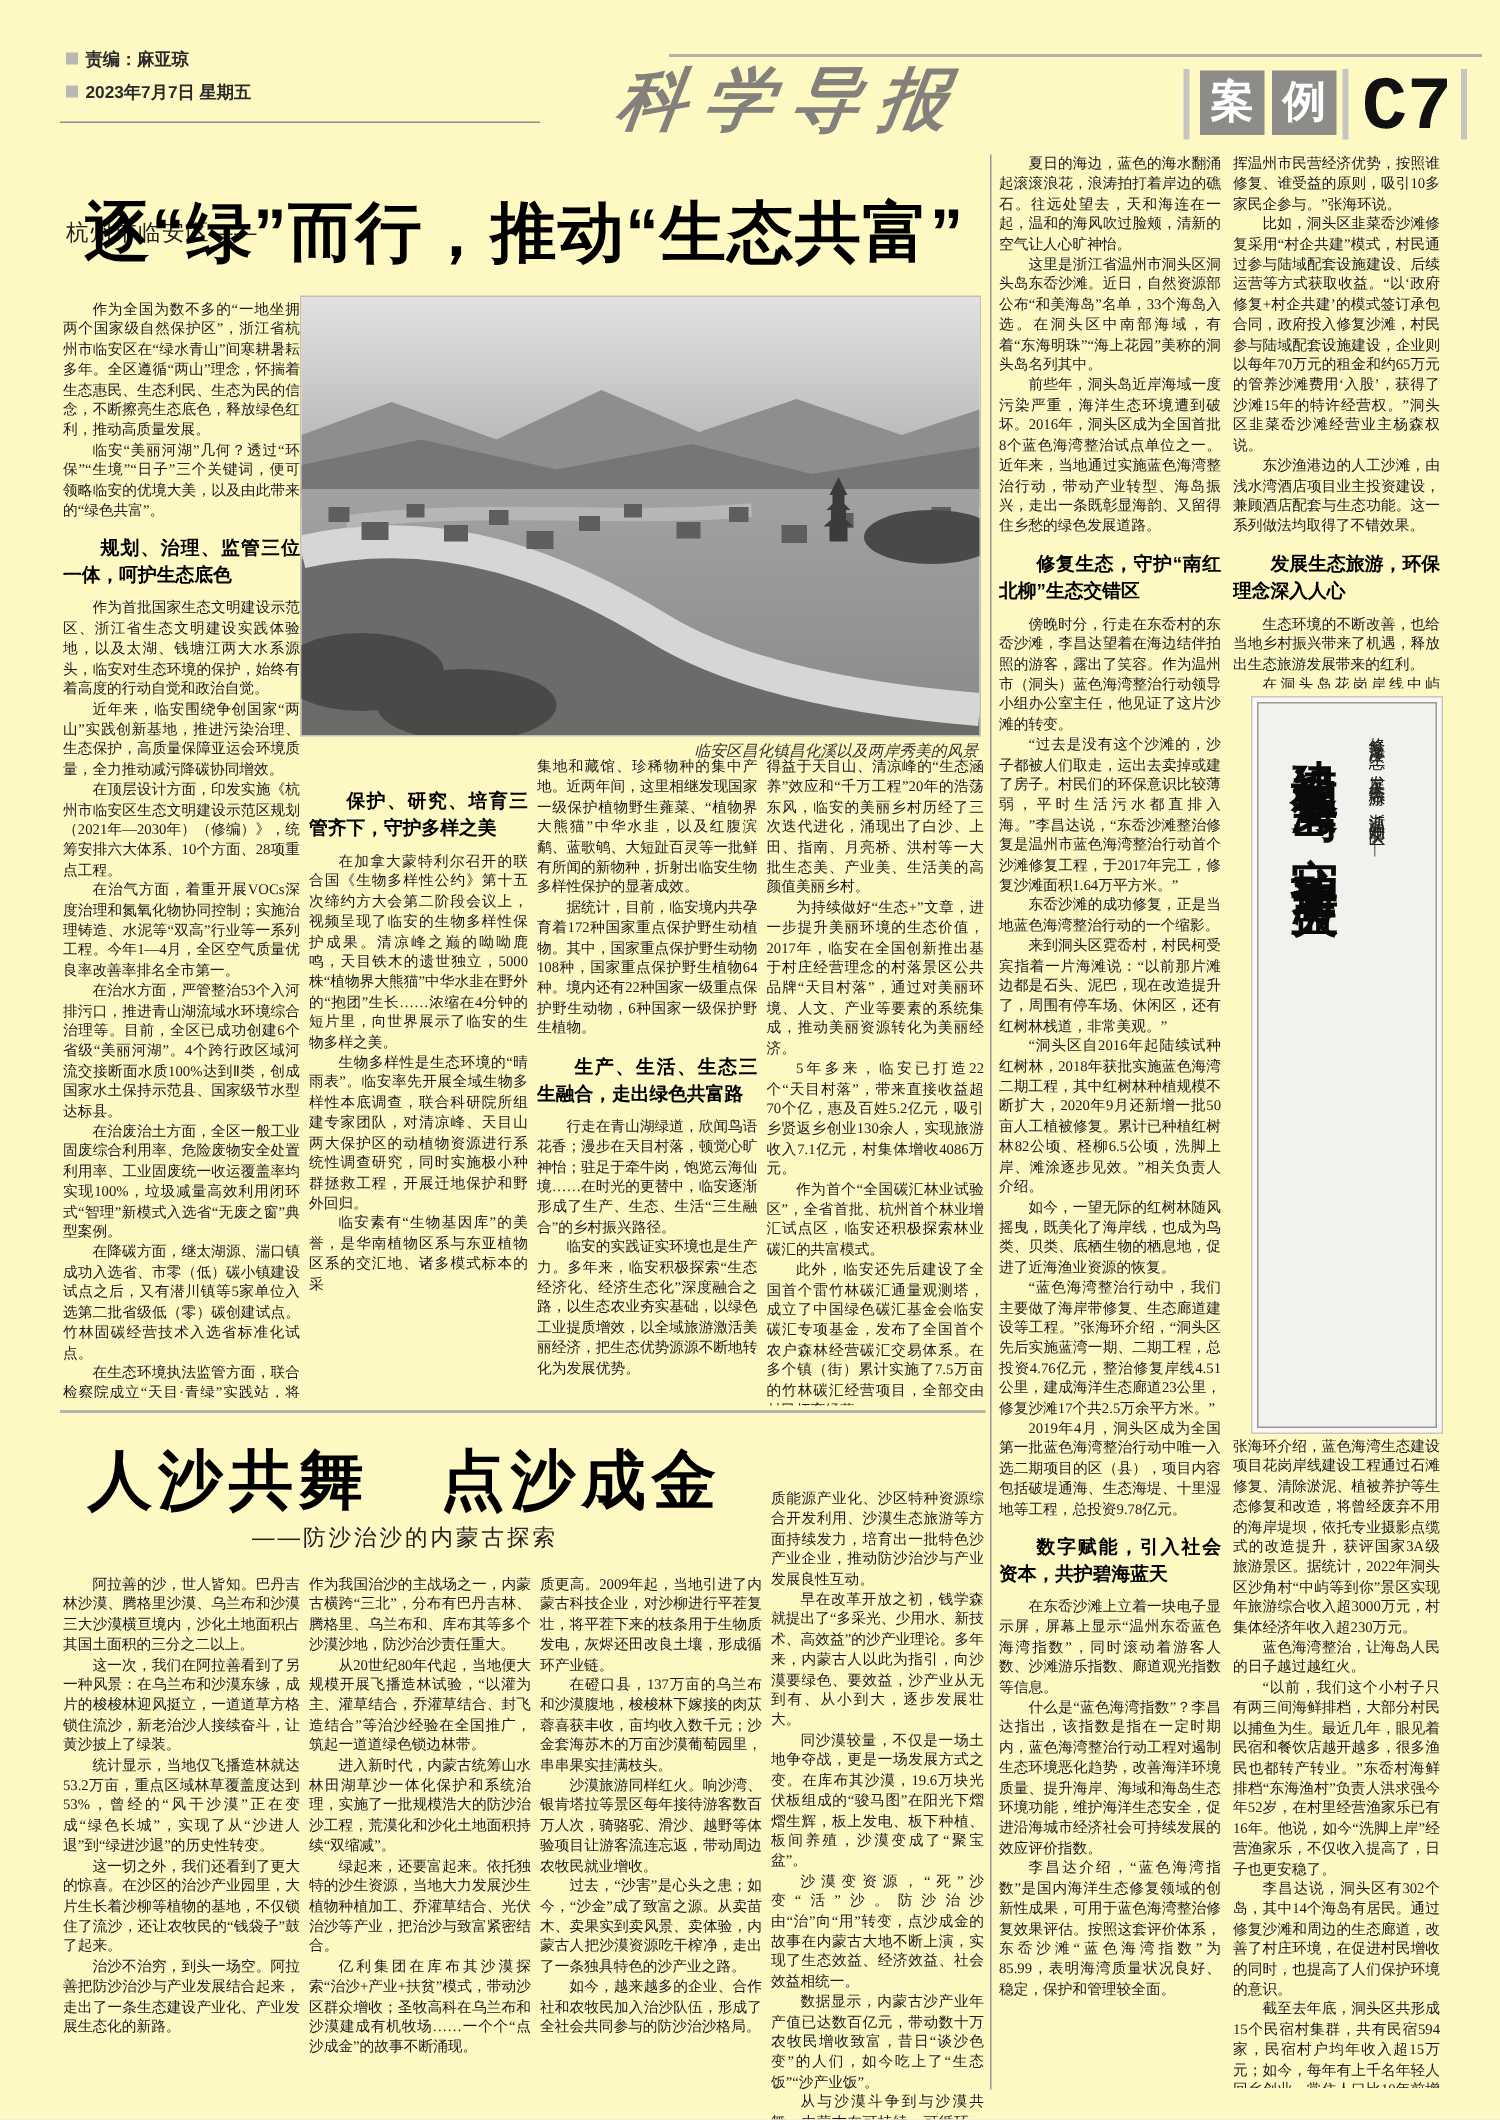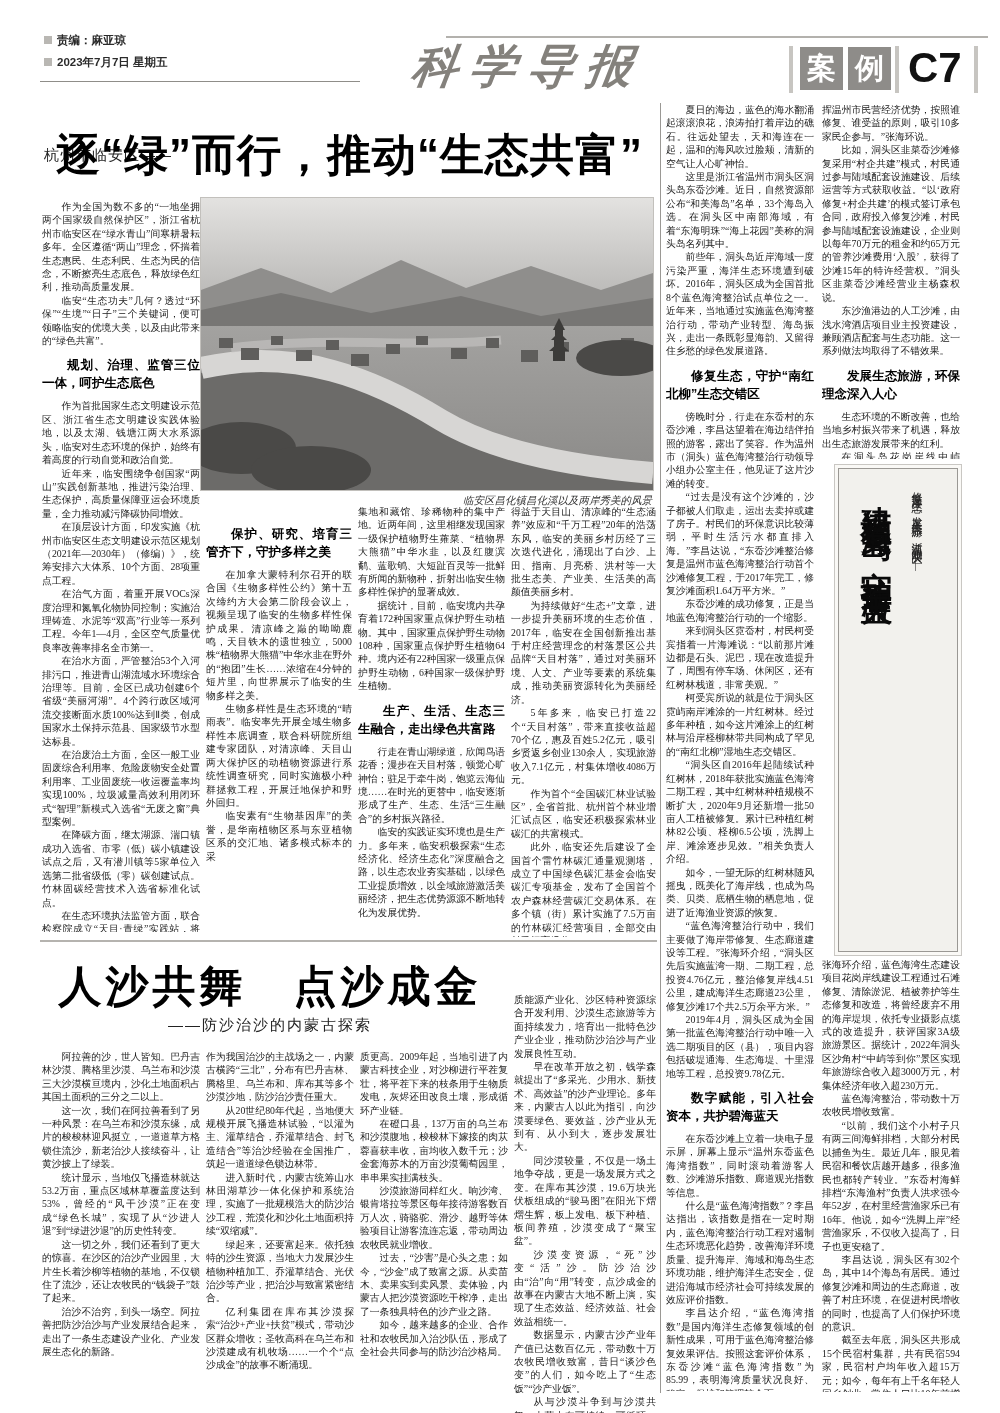--- a/index.html
+++ b/index.html
@@ -1,29 +1,29 @@
 <!DOCTYPE html>
 <html><head>
 <meta charset="utf-8">
 <style>
   html,body{margin:0;padding:0;background:#e9e7e3;}
-  #page{position:relative;width:1000px;height:1413px;background:#ffffff;margin:0 auto;
+  #page{position:relative;width:1000px;height:1413px;background:#fef9c3;margin:0 auto;
         font-family:"Liberation Serif",serif;color:#1b1b1b;overflow:hidden;}
   .abs{position:absolute;}
   
   .hmeta{font-family:"Liberation Sans",sans-serif;font-size:11.5px;color:#2b2b2b;font-weight:bold;line-height:20px;}
   .sq{display:inline-block;width:8px;height:8px;background:#b9b7b3;margin-right:5px;}
   .hline{background:#8f8d89;height:1px;}
   .topline{background:#b3b1ad;height:2px;}
   .masthead{font-size:46px;font-weight:bold;font-style:italic;color:#84817c;letter-spacing:12px;
             font-family:"Liberation Serif",serif;transform:skewX(-8deg);}
   .secbox{display:inline-block;width:43px;height:43px;background:#8e8c89;color:#fff;text-align:center;
           line-height:43px;font-size:29px;font-weight:bold;font-family:"Liberation Sans",sans-serif;margin-right:5px;}
   .vbar{width:4px;height:47px;background:#c7c5c1;}
-  .pageno{font-family:Liberation Sans, sans-serif;font-size:42px;font-weight:bold;color:#111;}
+  .pageno{font-family:Liberation Mono, monospace;font-size:50px;font-weight:bold;color:#111;}
   
   .kicker{font-family:"Liberation Sans",sans-serif;font-size:15px;color:#222;letter-spacing:1px;}
   .headline1{font-family:"Liberation Sans",sans-serif;font-size:44px;font-weight:900;color:#000;letter-spacing:1px;text-align:center;}
   .caption{font-size:10.5px;font-style:italic;color:#333;text-align:right;}
   .col{font-size:9.8px;line-height:13.4px;text-align:justify;overflow:hidden;}
   .col p.para{margin:0;text-indent:2em;}
   .col p.para.cont{text-indent:0;}
   .col .sub{font-family:"Liberation Sans",sans-serif;font-weight:bold;font-size:12.5px;line-height:18px;
             margin:9px 0 7px 0;text-indent:2em;color:#000;}
   .vsep{width:1px;background:#9a9894;}
@@ -111,21 +111,21 @@
           <rect x="353" y="140" width="10" height="9"></rect>
         <polygon points="348,153 358,144 368,153"></polygon>
           <rect x="352" y="151" width="12" height="12"></rect>
       </g>
     </svg>
   </div>
   <div class="abs caption" style="left:200px;top:494px;width:452px;">临安区昌化镇昌化溪以及两岸秀美的风景</div>
 
   <div class="abs col" style="left:42px;top:200px;width:158px;height:732px;">
       <p class="para">作为全国为数不多的“一地坐拥两个国家级自然保护区”，浙江省杭州市临安区在“绿水青山”间寒耕暑耘多年。全区遵循“两山”理念，怀揣着生态惠民、生态利民、生态为民的信念，不断擦亮生态底色，释放绿色红利，推动高质量发展。</p>
-      <p class="para">临安“生态功夫”几何？透过“环保”“生境”“日子”三个关键词，便可领略临安的优境大美，以及由此带来的“绿色共富”。</p>
+      <p class="para">临安“美丽河湖”几何？透过“环保”“生境”“日子”三个关键词，便可领略临安的优境大美，以及由此带来的“绿色共富”。</p>
       <div class="sub">规划、治理、监管三位一体，呵护生态底色</div>
       <p class="para">作为首批国家生态文明建设示范区、浙江省生态文明建设实践体验地，以及太湖、钱塘江两大水系源头，临安对生态环境的保护，始终有着高度的行动自觉和政治自觉。</p>
       <p class="para">近年来，临安围绕争创国家“两山”实践创新基地，推进污染治理、生态保护，高质量保障亚运会环境质量，全力推动减污降碳协同增效。</p>
       <p class="para">在顶层设计方面，印发实施《杭州市临安区生态文明建设示范区规划（2021年—2030年）（修编）》，统筹安排六大体系、10个方面、28项重点工程。</p>
       <p class="para">在治气方面，着重开展VOCs深度治理和氮氧化物协同控制；实施治理铸造、水泥等“双高”行业等一系列工程。今年1—4月，全区空气质量优良率改善率排名全市第一。</p>
       <p class="para">在治水方面，严管整治53个入河排污口，推进青山湖流域水环境综合治理等。目前，全区已成功创建6个省级“美丽河湖”。4个跨行政区域河流交接断面水质100%达到Ⅱ类，创成国家水土保持示范县、国家级节水型达标县。</p>
       <p class="para">在治废治土方面，全区一般工业固废综合利用率、危险废物安全处置利用率、工业固废统一收运覆盖率均实现100%，垃圾减量高效利用闭环式“智理”新模式入选省“无废之窗”典型案例。</p>
       <p class="para">在降碳方面，继太湖源、湍口镇成功入选省、市零（低）碳小镇建设试点之后，又有潜川镇等5家单位入选第二批省级低（零）碳创建试点。竹林固碳经营技术入选省标准化试点。</p>
       <p class="para">在生态环境执法监管方面，联合检察院成立“天目·青绿”实践站，将生态环境损害赔偿与检察公益诉讼紧密结合。同时，整合生态环境、公安、户外救援等力量，在清凉峰保护区成立全省首个生态警务室，呵护保护区一草一木。</p>
     </div>
@@ -189,21 +189,20 @@
 
   <div class="abs col" style="left:666px;top:103px;width:148px;height:1288px;">
       <p class="para">夏日的海边，蓝色的海水翻涌起滚滚浪花，浪涛拍打着岸边的礁石。往远处望去，天和海连在一起，温和的海风吹过脸颊，清新的空气让人心旷神怡。</p>
       <p class="para">这里是浙江省温州市洞头区洞头岛东岙沙滩。近日，自然资源部公布“和美海岛”名单，33个海岛入选。在洞头区中南部海域，有着“东海明珠”“海上花园”美称的洞头岛名列其中。</p>
       <p class="para">前些年，洞头岛近岸海域一度污染严重，海洋生态环境遭到破坏。2016年，洞头区成为全国首批8个蓝色海湾整治试点单位之一。近年来，当地通过实施蓝色海湾整治行动，带动产业转型、海岛振兴，走出一条既彰显海韵、又留得住乡愁的绿色发展道路。</p>
       <div class="sub">修复生态，守护“南红北柳”生态交错区</div>
       <p class="para">傍晚时分，行走在东岙村的东岙沙滩，李昌达望着在海边结伴拍照的游客，露出了笑容。作为温州市（洞头）蓝色海湾整治行动领导小组办公室主任，他见证了这片沙滩的转变。</p>
       <p class="para">“过去是没有这个沙滩的，沙子都被人们取走，运出去卖掉或建了房子。村民们的环保意识比较薄弱，平时生活污水都直排入海。”李昌达说，“东岙沙滩整治修复是温州市蓝色海湾整治行动首个沙滩修复工程，于2017年完工，修复沙滩面积1.64万平方米。”</p>
       <p class="para">东岙沙滩的成功修复，正是当地蓝色海湾整治行动的一个缩影。</p>
       <p class="para">来到洞头区霓岙村，村民柯受宾指着一片海滩说：“以前那片滩边都是石头、泥巴，现在改造提升了，周围有停车场、休闲区，还有红树林栈道，非常美观。”</p>
-      <p class="para">柯受宾所说的就是位于洞头区霓屿南岸滩涂的一片红树林。经过多年种植，如今这片滩涂上的红树林与沿岸柽柳林带共同构成了罕见的“南红北柳”湿地生态交错区。</p>
       <p class="para">“洞头区自2016年起陆续试种红树林，2018年获批实施蓝色海湾二期工程，其中红树林种植规模不断扩大，2020年9月还新增一批50亩人工植被修复。累计已种植红树林82公顷、柽柳6.5公顷，洗脚上岸、滩涂逐步见效。”相关负责人介绍。</p>
       <p class="para">如今，一望无际的红树林随风摇曳，既美化了海岸线，也成为鸟类、贝类、底栖生物的栖息地，促进了近海渔业资源的恢复。</p>
       <p class="para">“蓝色海湾整治行动中，我们主要做了海岸带修复、生态廊道建设等工程。”张海环介绍，“洞头区先后实施蓝湾一期、二期工程，总投资4.76亿元，整治修复岸线4.51公里，建成海洋生态廊道23公里，修复沙滩17个共2.5万余平方米。”</p>
       <p class="para">2019年4月，洞头区成为全国第一批蓝色海湾整治行动中唯一入选二期项目的区（县），项目内容包括破堤通海、生态海堤、十里湿地等工程，总投资9.78亿元。</p>
       <div class="sub">数字赋能，引入社会资本，共护碧海蓝天</div>
       <p class="para">在东岙沙滩上立着一块电子显示屏，屏幕上显示“温州东岙蓝色海湾指数”，同时滚动着游客人数、沙滩游乐指数、廊道观光指数等信息。</p>
       <p class="para">什么是“蓝色海湾指数”？李昌达指出，该指数是指在一定时期内，蓝色海湾整治行动工程对遏制生态环境恶化趋势，改善海洋环境质量、提升海岸、海域和海岛生态环境功能，维护海洋生态安全，促进沿海城市经济社会可持续发展的效应评价指数。</p>
       <p class="para">李昌达介绍，“蓝色海湾指数”是国内海洋生态修复领域的创新性成果，可用于蓝色海湾整治修复效果评估。按照这套评价体系，东岙沙滩“蓝色海湾指数”为85.99，表明海湾质量状况良好、稳定，保护和管理较全面。</p>
     </div>
   <div class="abs col" style="left:822px;top:103px;width:138px;height:356px;">
@@ -215,19 +214,19 @@
       <p class="para">在洞头岛花岗岸线中屿的“网红”堤坝，碧海蓝天映衬下，绿树红岩和浪漫的景观设施，成为游客来洞头旅游必备打卡点之一，这里是洞头区沙角村“中屿等到你”景区。</p>
     </div>
 
   <div class="abs vbox" style="left:838px;top:468px;width:118px;height:482px;">
     <div class="vhead">建设和美海岛　守护碧海蓝天</div>
     <div class="vkick">修复海洋生态、发展生态旅游，浙江温州洞头区——</div>
   </div>
 
   <div class="abs col" style="left:822px;top:958px;width:138px;height:434px;">
       <p class="para cont">张海环介绍，蓝色海湾生态建设项目花岗岸线建设工程通过石滩修复、清除淤泥、植被养护等生态修复和改造，将曾经废弃不用的海岸堤坝，依托专业摄影点缆式的改造提升，获评国家3A级旅游景区。据统计，2022年洞头区沙角村“中屿等到你”景区实现年旅游综合收入超3000万元，村集体经济年收入超230万元。</p>
-      <p class="para">蓝色海湾整治，带动数十万农牧民增收致富。</p>
+      <p class="para">蓝色海湾整治，让海岛人民的日子越过越红火。</p>
       <p class="para">“以前，我们这个小村子只有两三间海鲜排档，大部分村民以捕鱼为生。最近几年，眼见着民宿和餐饮店越开越多，很多渔民也都转产转业。”东岙村海鲜排档“东海渔村”负责人洪求强今年52岁，在村里经营渔家乐已有16年。他说，如今“洗脚上岸”经营渔家乐，不仅收入提高了，日子也更安稳了。</p>
       <p class="para">李昌达说，洞头区有302个岛，其中14个海岛有居民。通过修复沙滩和周边的生态廊道，改善了村庄环境，在促进村民增收的同时，也提高了人们保护环境的意识。</p>
       <p class="para">截至去年底，洞头区共形成15个民宿村集群，共有民宿594家，民宿村户均年收入超15万元；如今，每年有上千名年轻人回乡创业，常住人口比10年前增长了22%。</p>
     </div>
 
 </div>
 
 </body></html>

